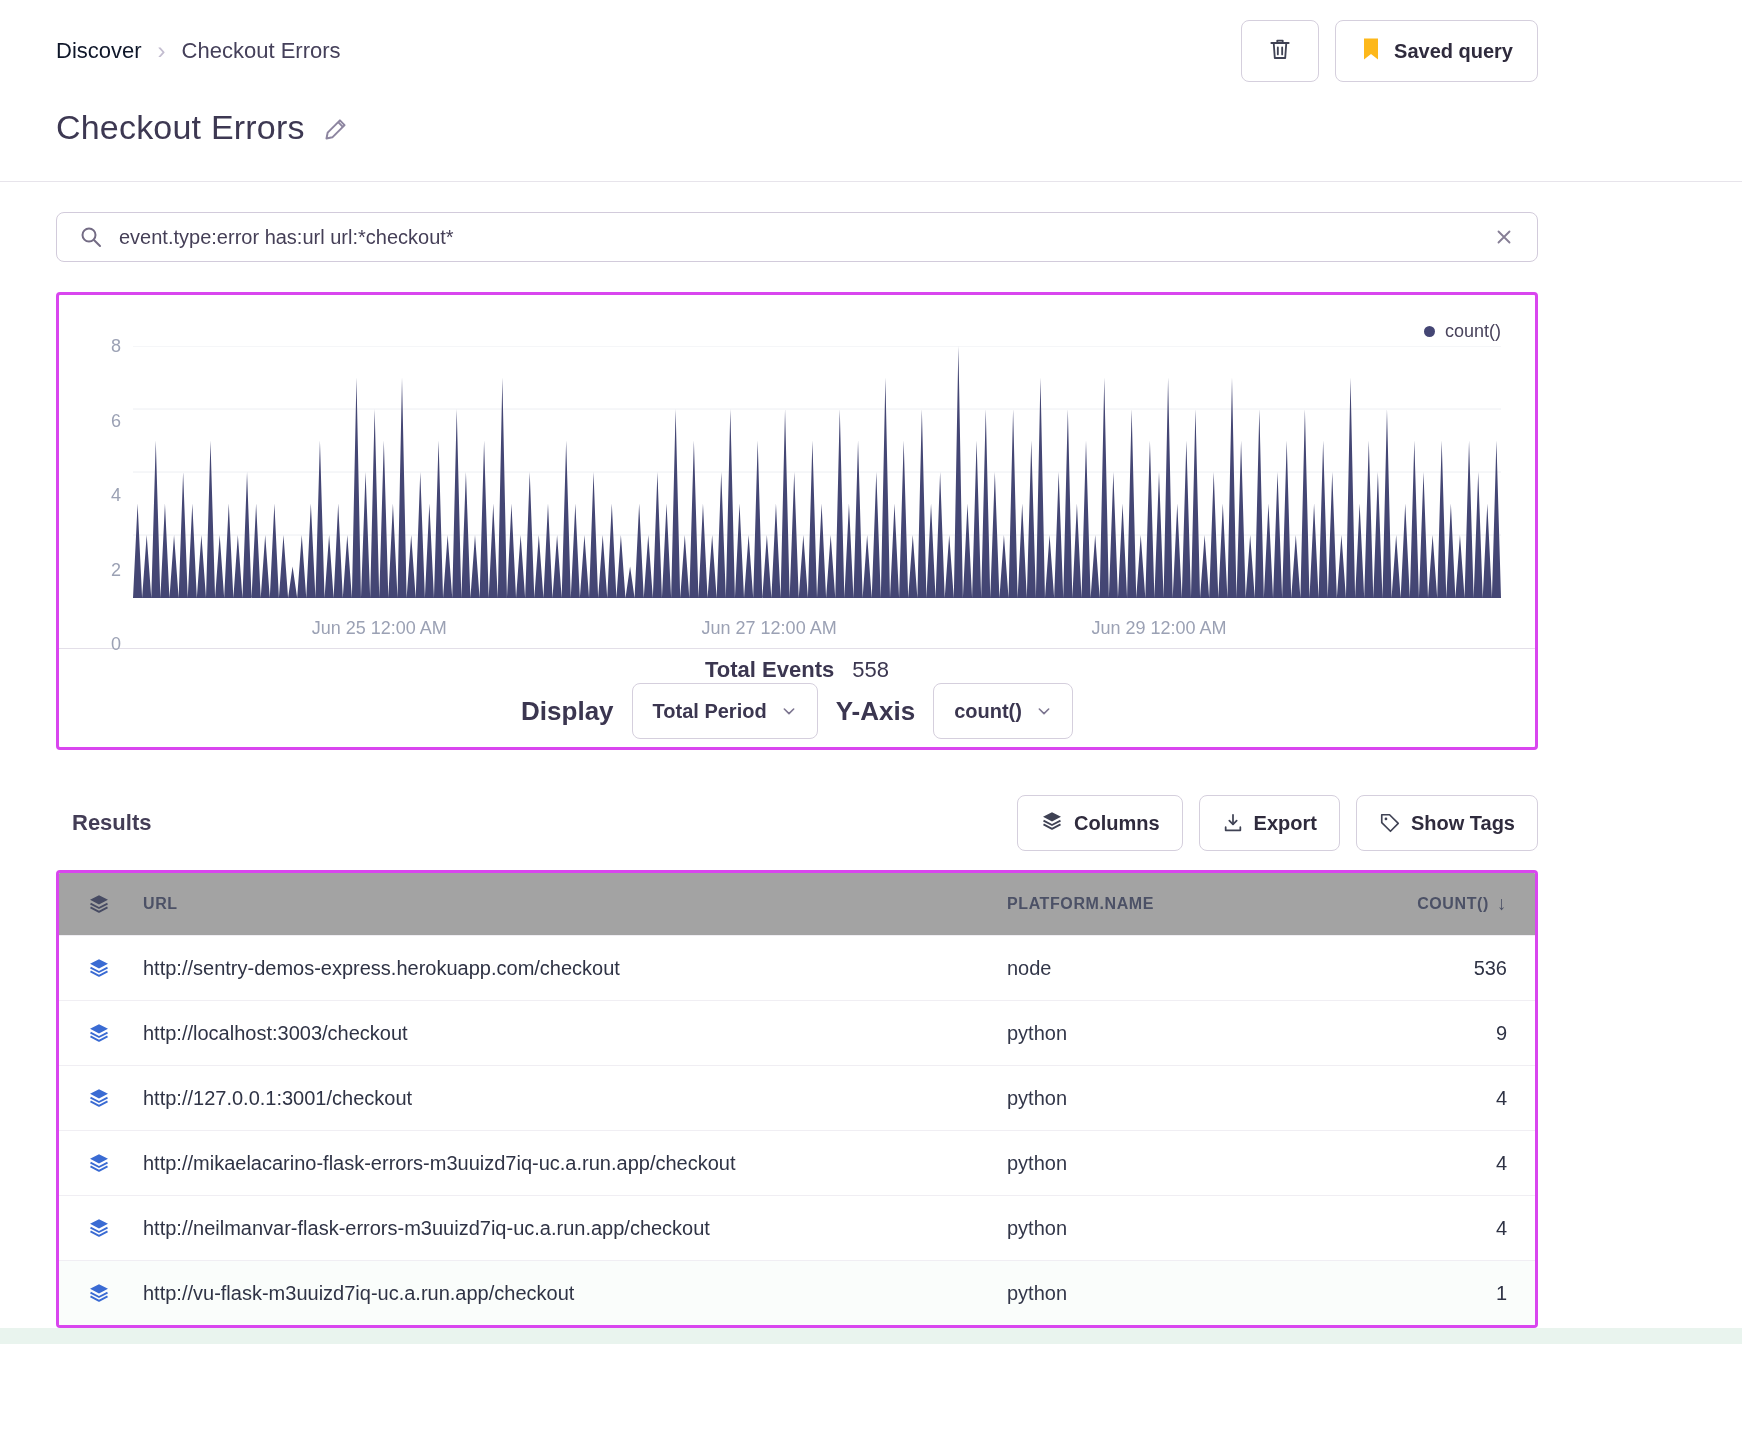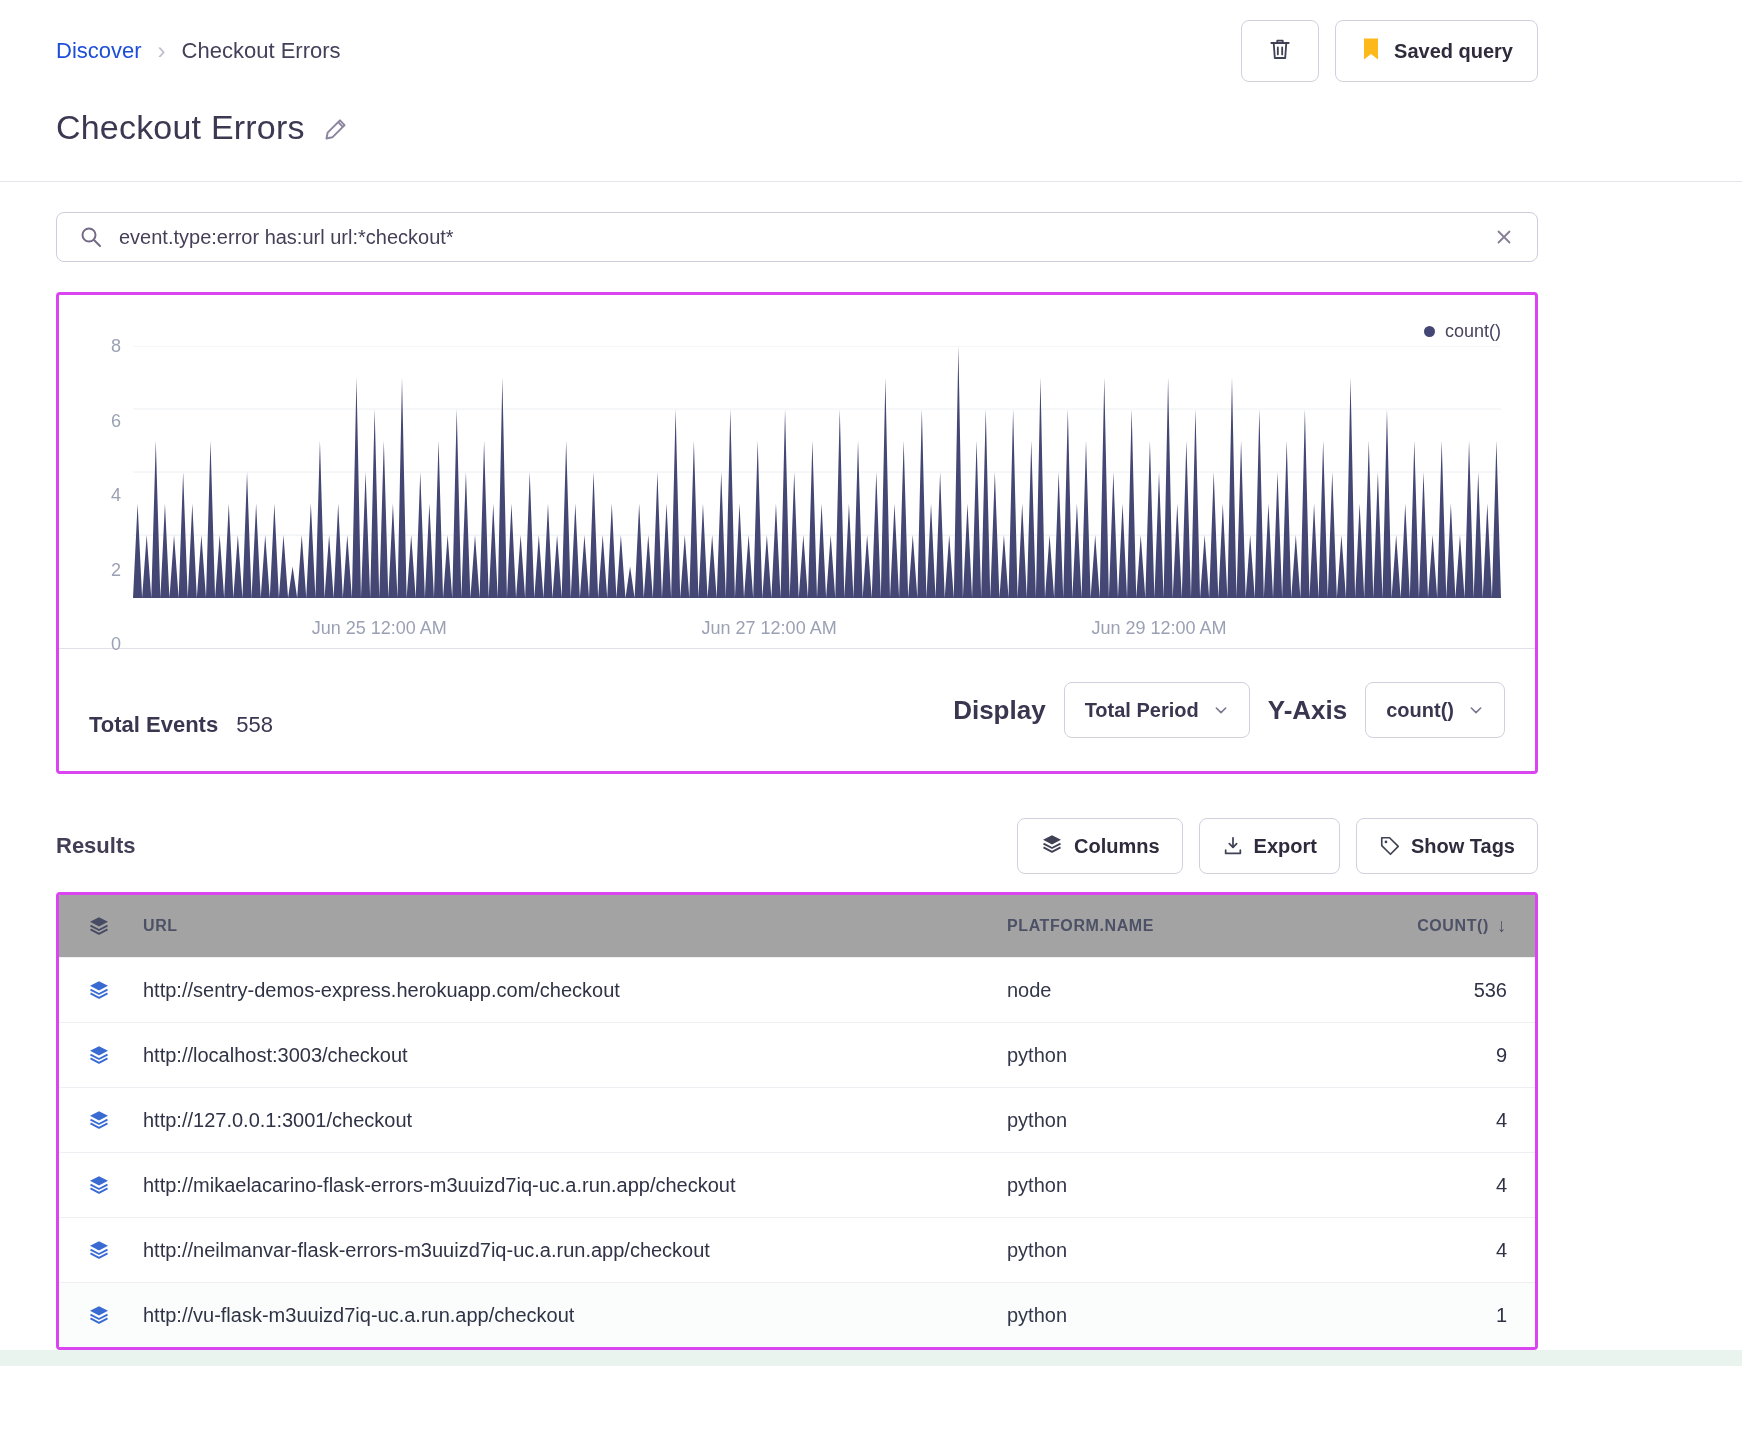--- a/index.html
+++ b/index.html
@@ -2,21 +2,21 @@
 <html><head>
 <meta charset="utf-8">
 <style>
   * { box-sizing: border-box; }
   body { margin:0; background:#ffffff; font-family:"Liberation Sans", sans-serif; color:#3b3f52; }
   .page { padding:16px 204px 0 56px; }
 
   
   .topbar { display:flex; justify-content:space-between; align-items:center; min-height:70px; }
   .breadcrumb { display:flex; align-items:center; gap:16px; font-size:22px; }
-  .crumb-link { color:#1d4ed8; cursor:pointer; }
+  .crumb-link { color:#0f172a; cursor:pointer; }
   .crumb-sep { color:#c3bdd0; font-size:24px; line-height:1; }
   .crumb-current { color:#45405a; }
   .top-actions { display:flex; gap:16px; }
   .btn { background:#fff; border:1px solid #d5cfdd; border-radius:8px; font:inherit; font-weight:700;
          font-size:20px; color:#2f2b3d; display:flex; align-items:center; gap:12px; padding:0 24px;
          height:62px; cursor:pointer; }
   .icon-btn { width:78px; justify-content:center; padding:0; }
 
   
   .title-row { display:flex; align-items:center; gap:18px; margin:22px 0 34px; }
@@ -38,32 +38,32 @@
   .legend-dot { width:11px; height:11px; border-radius:50%; display:inline-block; }
   .plot-wrap { display:flex; }
   .y-labels { position:relative; width:40px; font-size:18px; color:#9ba1b4; }
   .y-labels span { position:absolute; right:12px; transform:translateY(-50%); }
   .plot { flex:1; position:relative; }
   .plot svg { display:block; width:100%; height:252px; }
   .x-labels { position:relative; height:46px; font-size:18px; color:#9ba1b4; }
   .x-labels span { position:absolute; top:20px; transform:translateX(-50%); white-space:nowrap;text-align:center; }
 
   .chart-footer { border-top:1px solid #e3dfe8; display:flex; justify-content:space-between;
-                  align-items:flex-end; padding:33px 30px; }
+                  align-items:center; padding:8px 30px;flex-direction:column; }
   .total { font-size:22px; color:#3b3650; display:flex; gap:18px; align-items:baseline; }
   .bold-lbl { font-weight:700; }
   .controls { display:flex; align-items:center; gap:18px; }
   .ctrl-label { font-weight:700; font-size:26px; color:#3b3650; }
   .dropdown { border:1px solid #d5cfdd; border-radius:8px; background:#fff; font:inherit; font-size:20px;
               font-weight:600; color:#3b3650; display:flex; align-items:center; gap:14px; padding:0 20px;
               height:56px; cursor:pointer; }
 
   
   .results-row { display:flex; justify-content:space-between; align-items:center; margin-top:44px; }
-  h2 { font-size:22px; color:#433d56; margin:0; }
+  h2 { font-size:22px; color:#433d56; margin:16px; }
   .results-actions { display:flex; gap:16px; }
   .btn.small { height:56px; font-size:20px; padding:14px 22px; gap:10px; }
 
   
   .table { margin-top:18px; overflow:hidden; }
   .thead, .trow { display:grid; grid-template-columns:56px 1fr 320px 180px; align-items:center; padding:0 28px; }
   .thead { background:#a3a3a3; height:62px; }
   .th { font-size:16px; font-weight:700; color:#4c5166; letter-spacing:.6px; text-transform:uppercase; }
   .count-h { display:flex; justify-content:flex-end; gap:8px; align-items:center; }
   .sort { font-weight:400; color:#4c5166; font-size:19px; }

